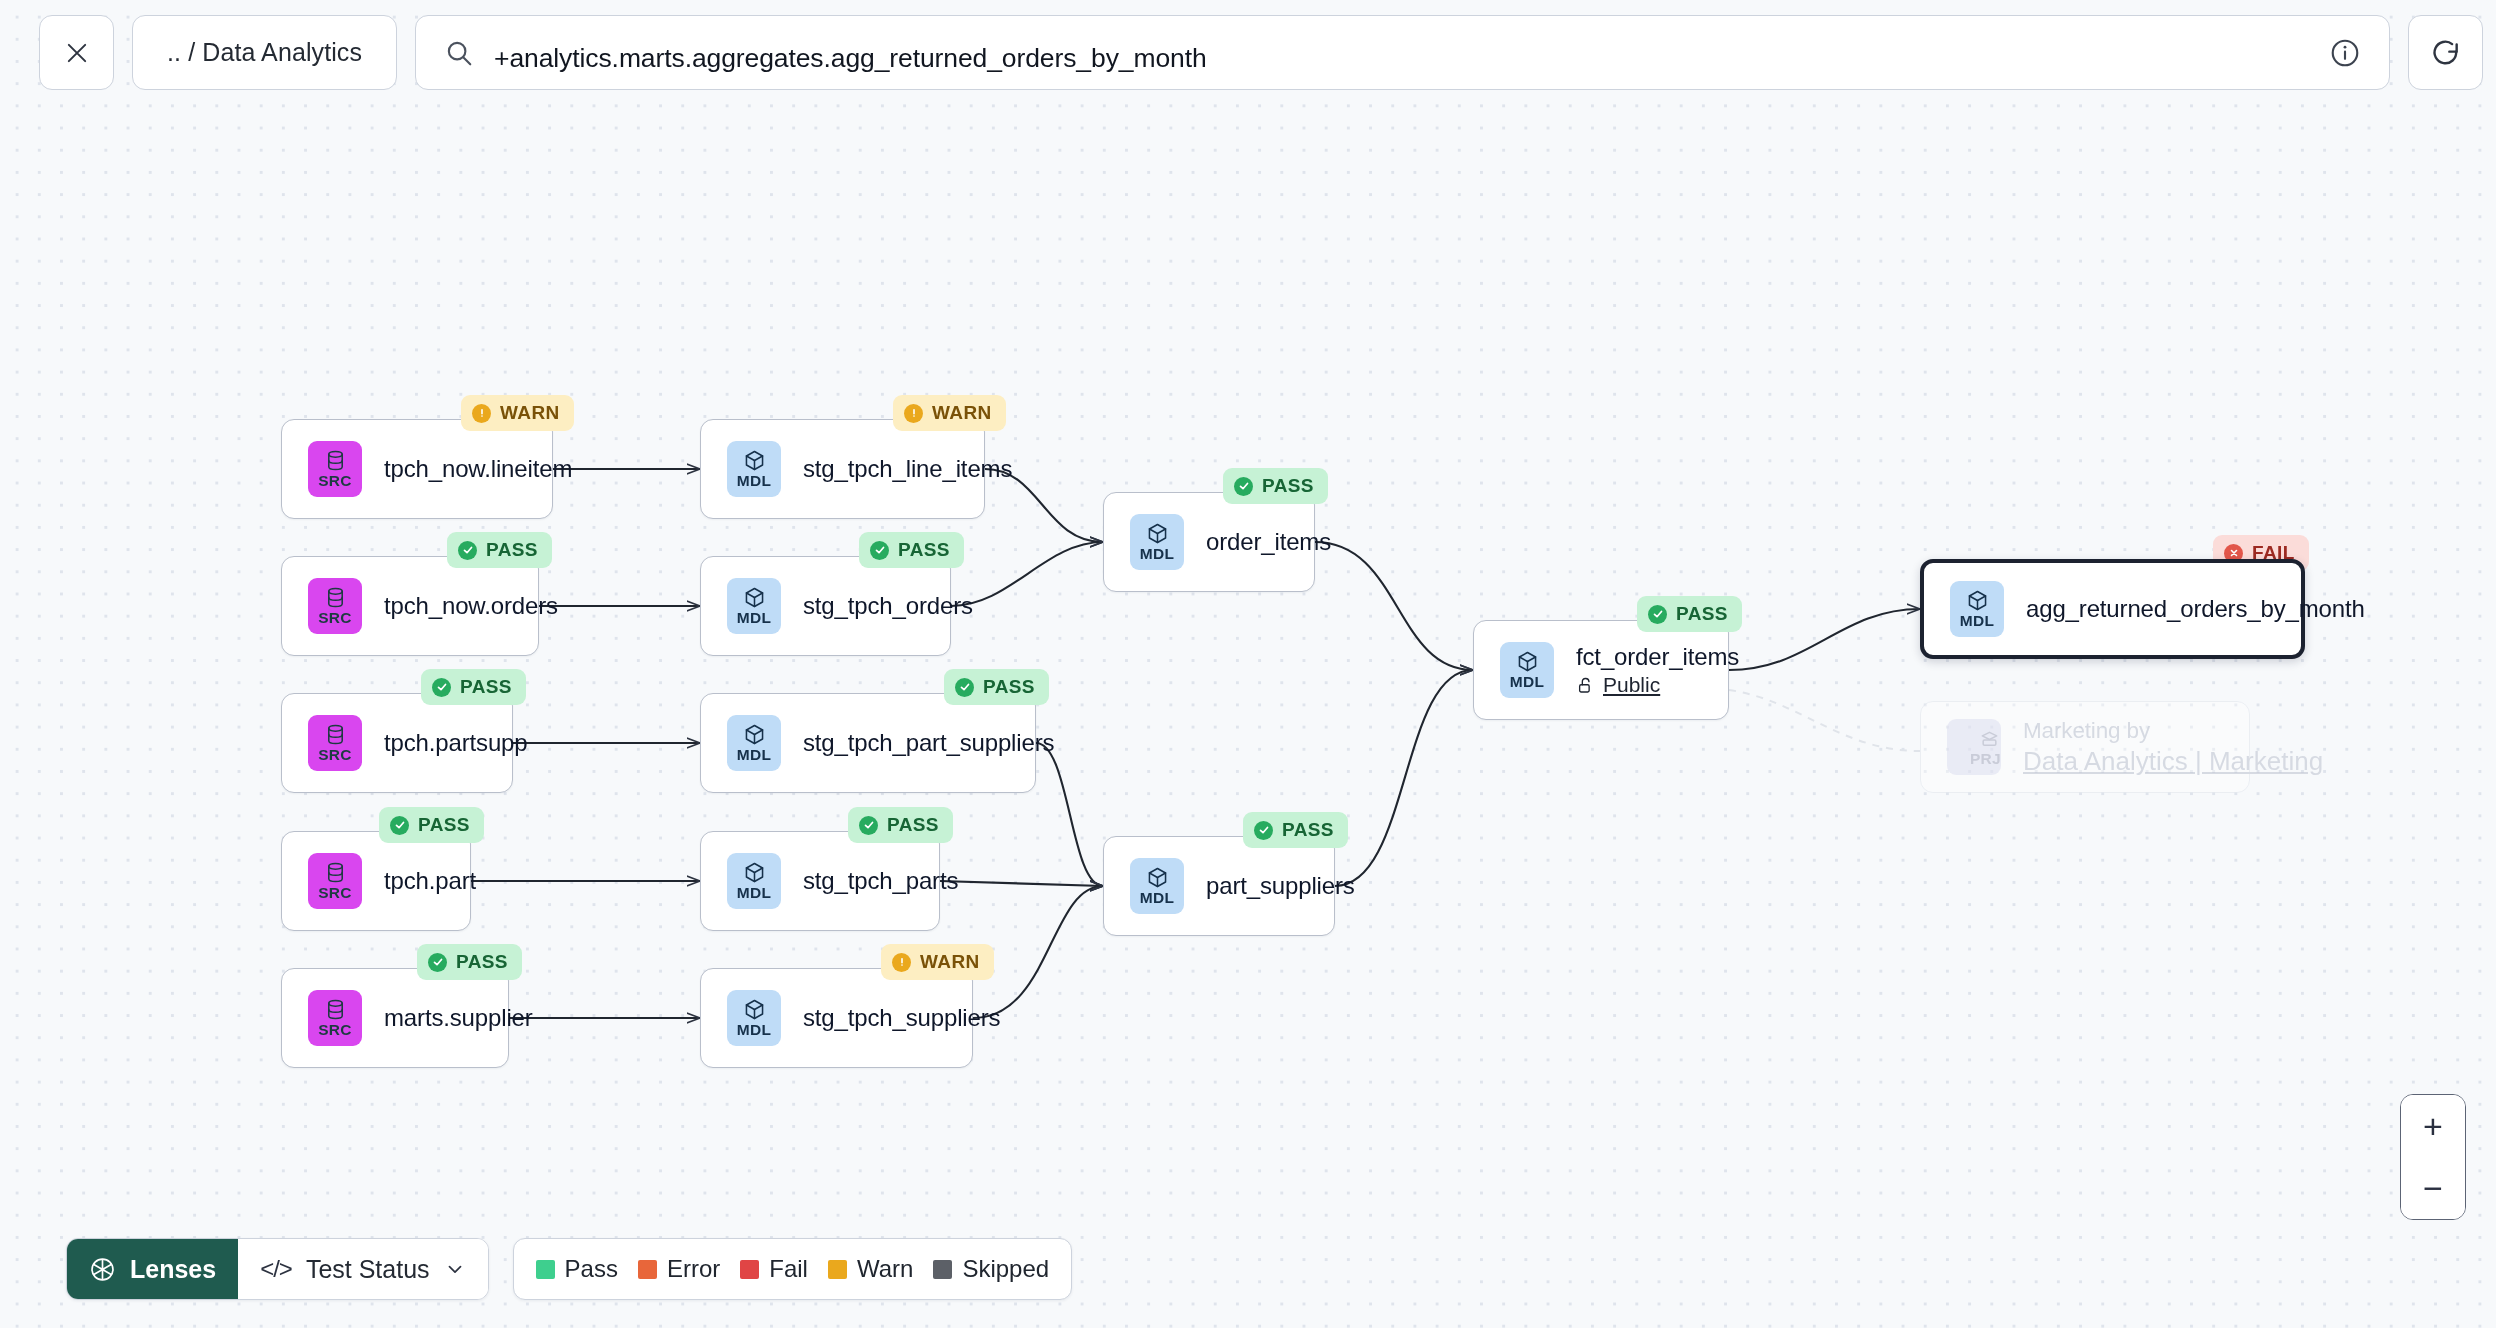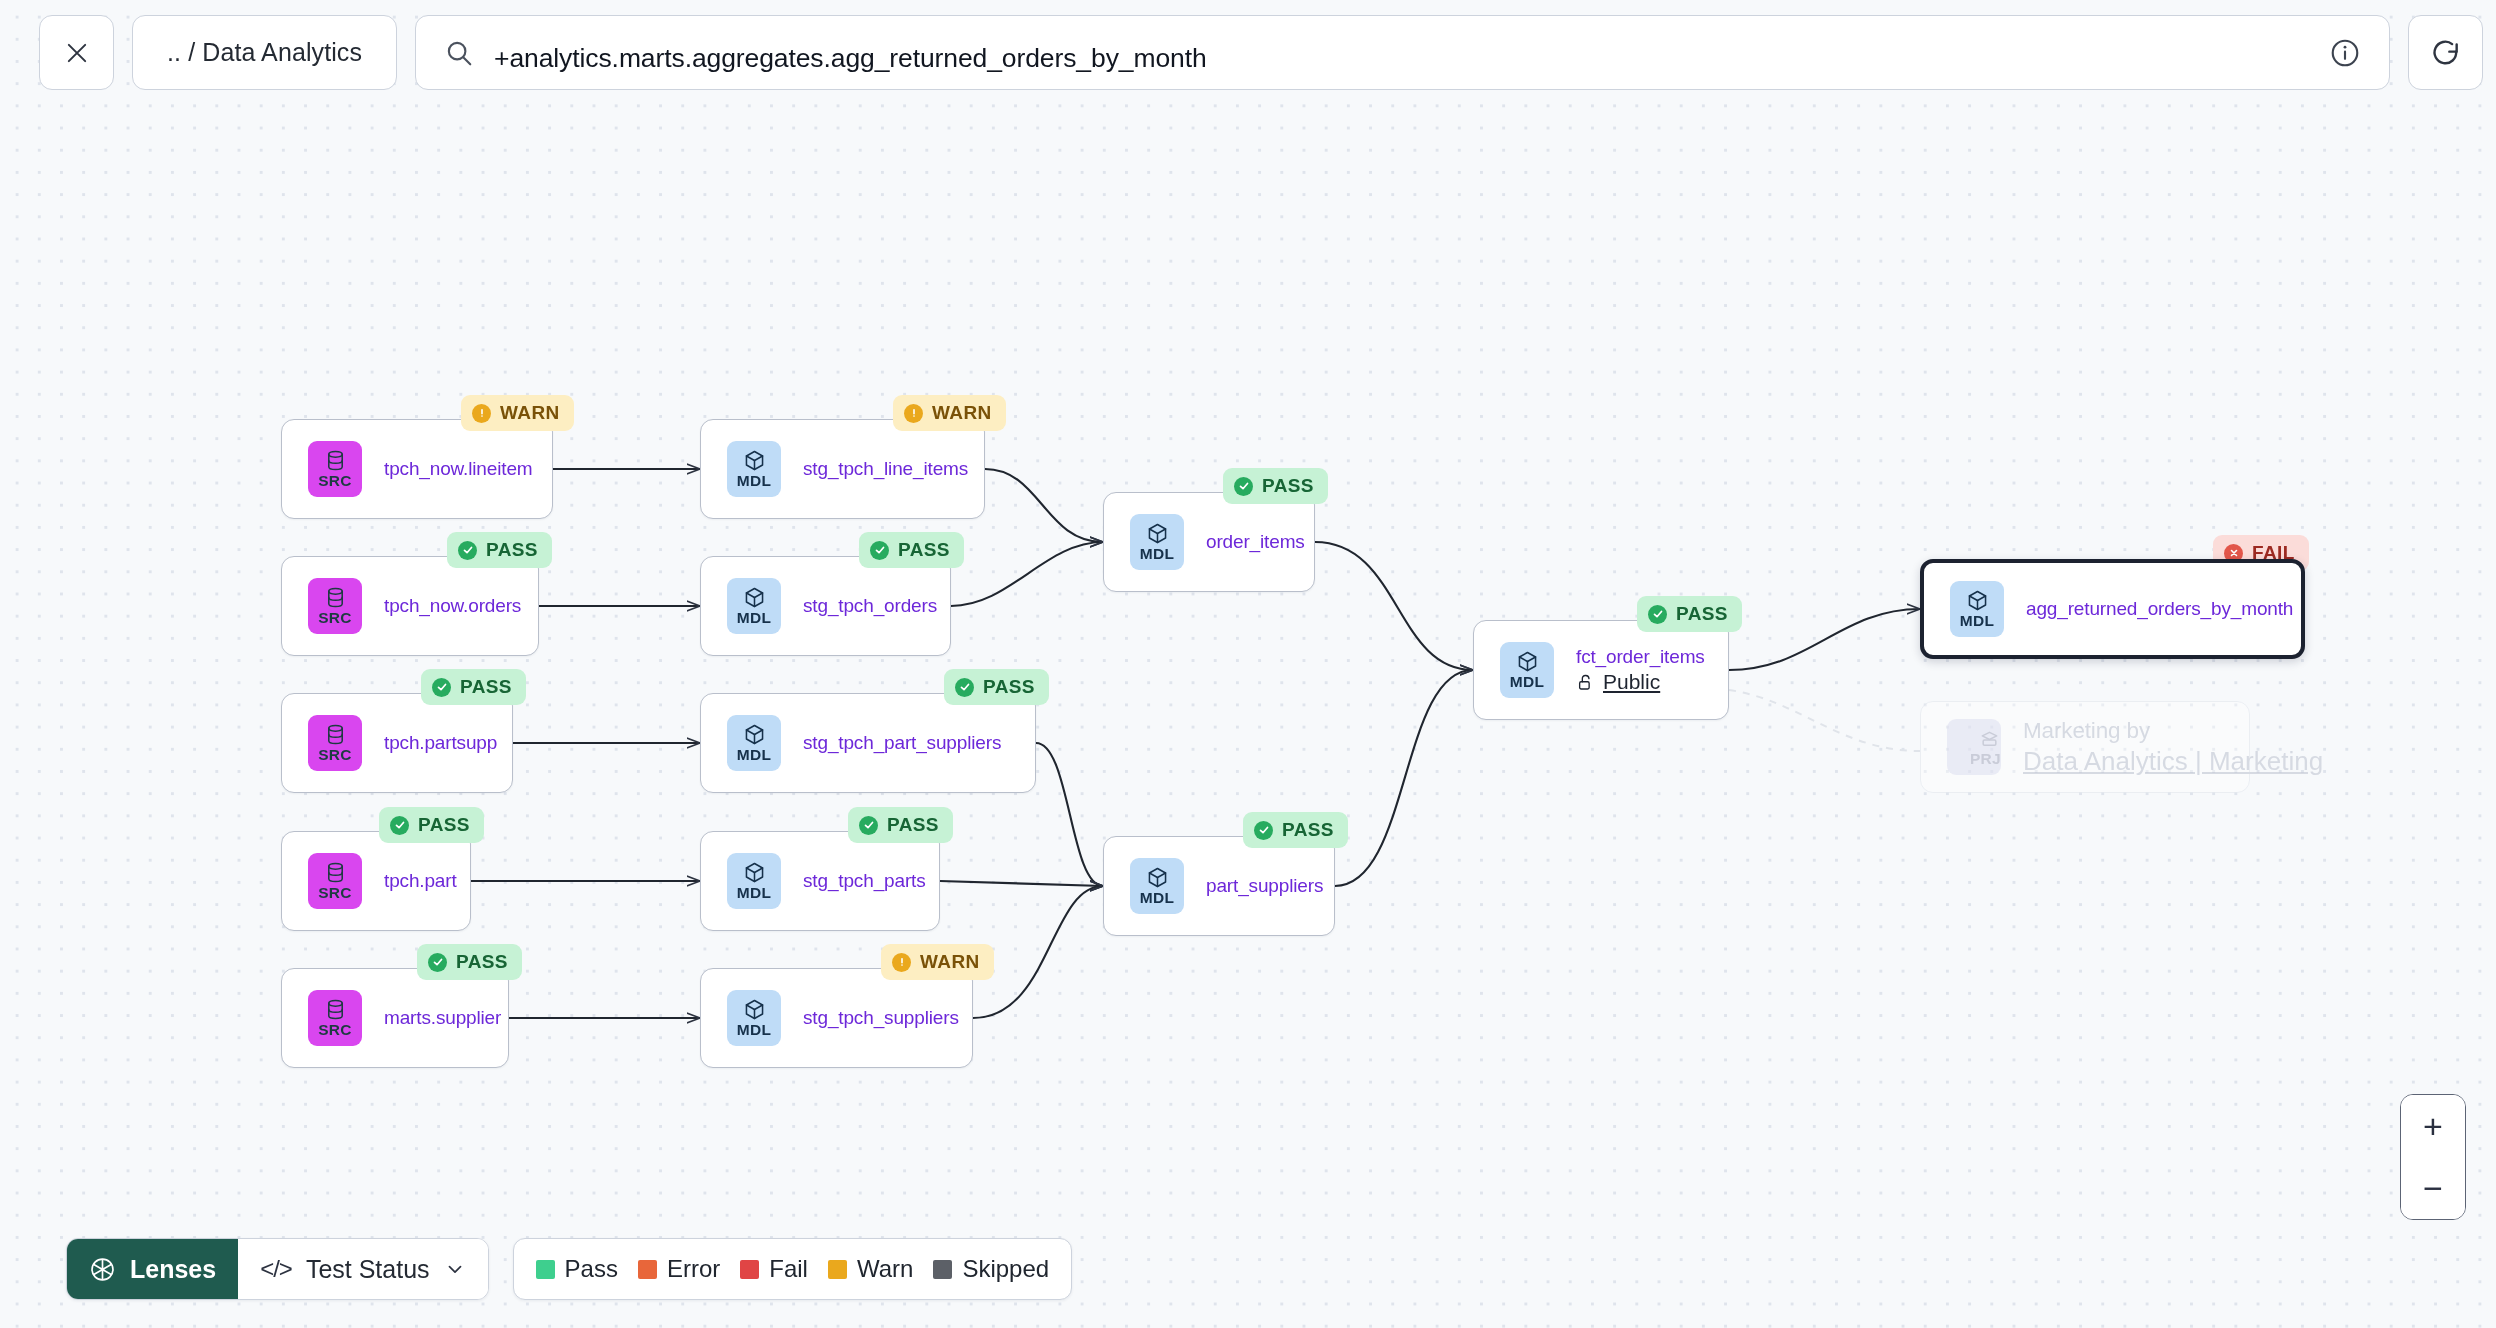--- a/index.html
+++ b/index.html
@@ -108,21 +108,21 @@
   .chip.src { background: #d946ef; color: #1d3b40; }
   .chip.mdl { background: #bfdcf7; color: #16314b; }
   .chip.prj { background: #e2e3f2; color: #aeb2c4; align-items: flex-end; }
   .chip svg { width: 23px; height: 23px; display: block; }
   .chip .chip-label {
     font-size: 15.5px; font-weight: 600; line-height: 1;
     letter-spacing: .3px;
   }
   .node-body { display: flex; flex-direction: column; gap: 2px; min-width: 0; }
   .node-title {
-    font-size: 19px; color: #6d28d9; white-space: nowrap;
+    font-size: 24px; color: #0f172a; white-space: nowrap;
     letter-spacing: -.15px;
   }
   .node.ghost .node-title { color: #c3c8d4; font-size: 22.5px; }
   .node-sub {
     display: flex; align-items: center; gap: 8px;
     font-size: 21px; color: #1e2430; white-space: nowrap; text-decoration: underline;
   }
   .node.ghost .node-sub { color: #c3c8d4; font-size: 26px; }
   .node-sub svg { width: 19px; height: 19px; }
 

